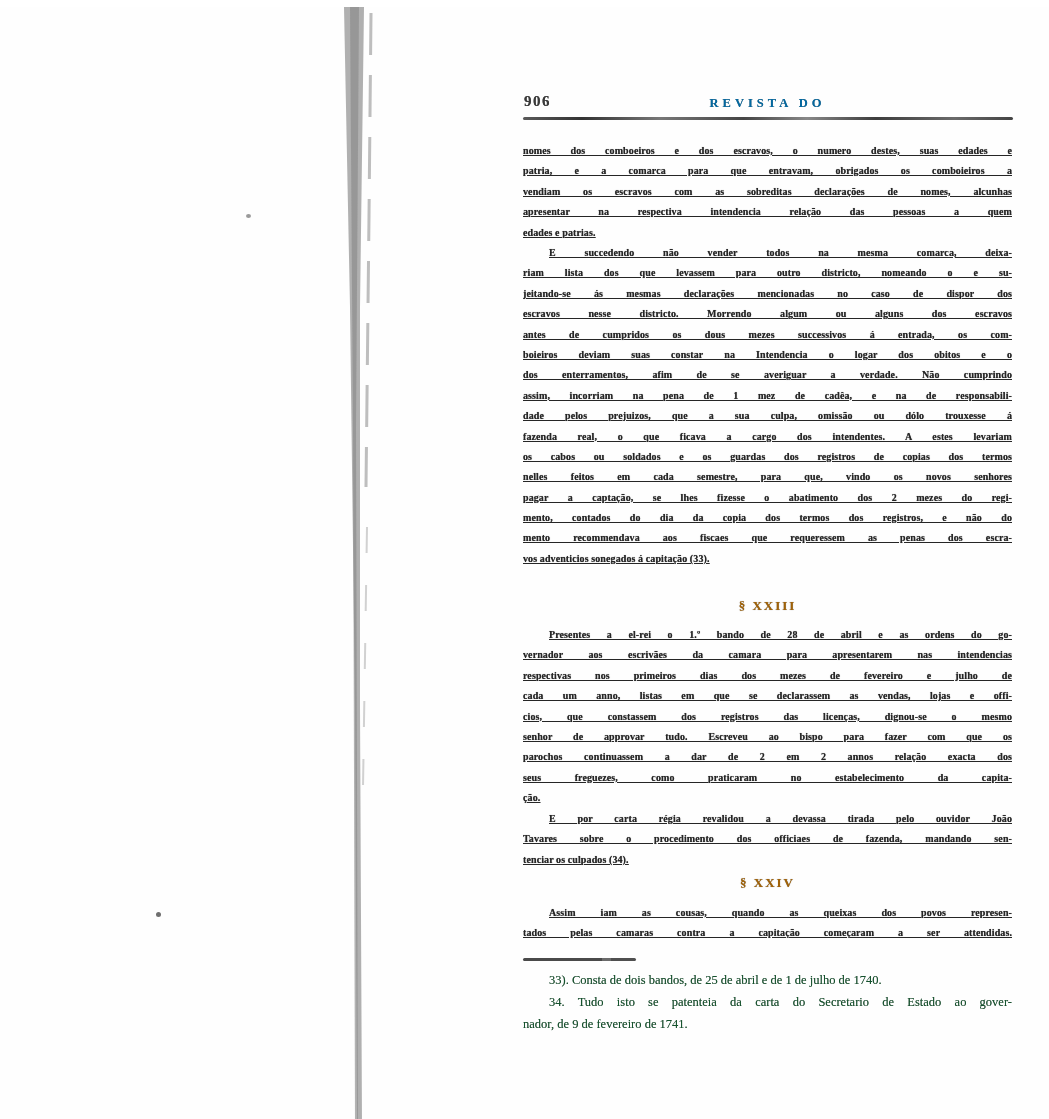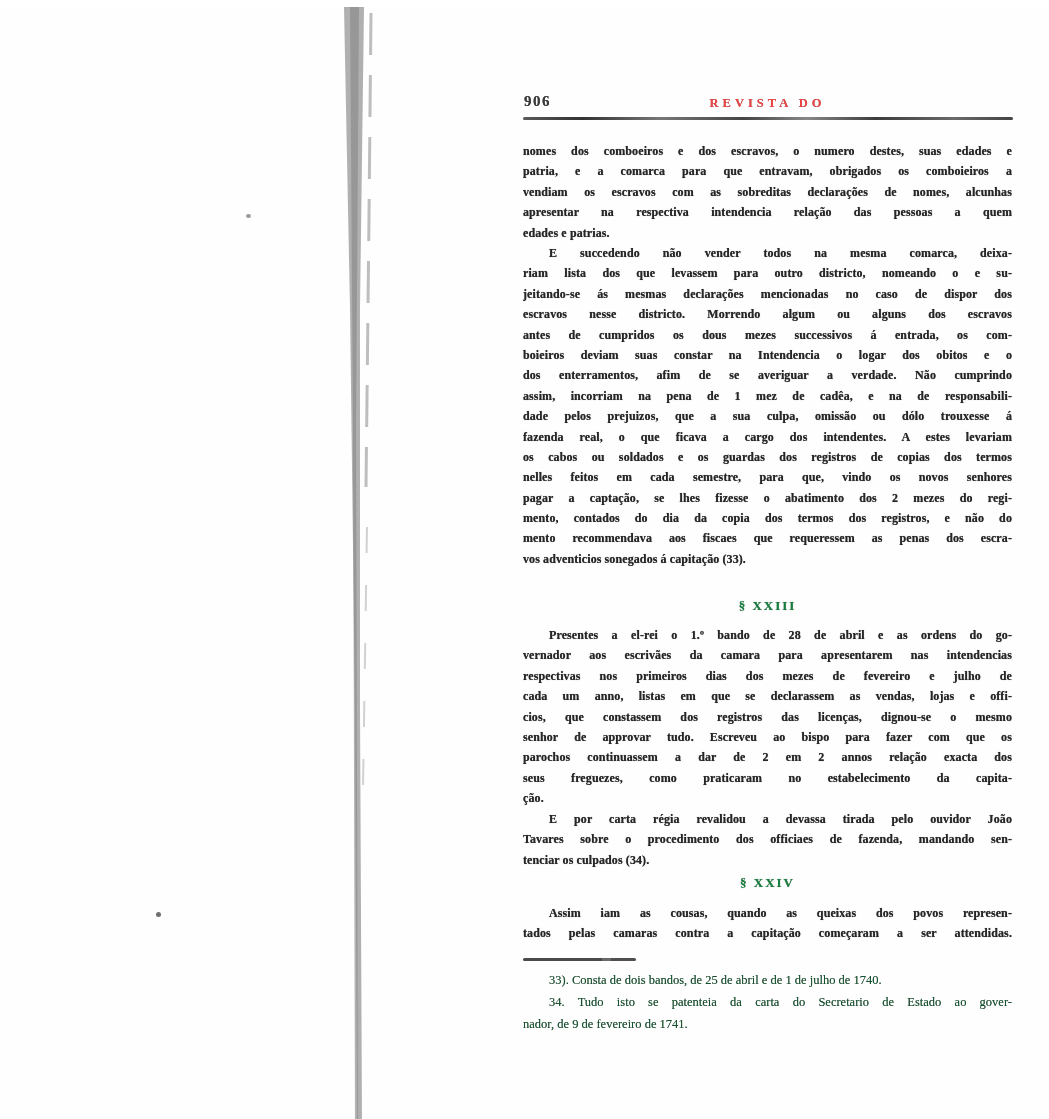--- a/index.html
+++ b/index.html
@@ -16,45 +16,46 @@
   #gutter{position:absolute;left:0;top:0;pointer-events:none;}
 
   
   .page-num{
     position:absolute;left:524px;top:86px;
     font-size:15px;font-weight:700;letter-spacing:1.5px;color:#3a3a3a;
     text-shadow:0 0 .6px rgba(40,40,40,.7);
   }
   .header-title{
     position:absolute;left:523px;top:89px;width:489px;
-    text-align:center;font-size:12.5px;font-weight:700;letter-spacing:4px;color:#ef4444;
+    text-align:center;font-size:12.5px;font-weight:700;letter-spacing:4px;color:#0369a1;
     text-shadow:0 0 .6px rgba(40,40,40,.6);
   }
   .header-rule{
     position:absolute;left:523px;top:110px;width:490px;height:3px;
     background:linear-gradient(90deg,#5a5a5a,#333 12%,#777 28%,#454545 45%,#888 58%,#3d3d3d 72%,#6a6a6a 88%,#444);
     border-radius:2px;
   }
 
   
   .textcol{position:absolute;left:523px;top:0;width:489px;color:#262626;}
   .para{position:absolute;left:0;width:489px;}
   .pline{
-    font-size:12px;font-weight:700;line-height:20.4px;height:20.4px;
+    font-size:10px;font-weight:700;line-height:20.4px;height:20.4px;
     text-align:justify;text-align-last:justify;
     overflow:hidden;white-space:nowrap;
     text-shadow:0 0 .7px rgba(35,35,35,.75);
     letter-spacing:.1px;
+    text-decoration:underline;
   }
   .pline.end{text-align-last:left;}
   .pline.ind{text-indent:26px;}
 
   .sec-heading{
     position:absolute;left:0;width:489px;text-align:center;
-    font-size:13px;font-weight:700;letter-spacing:2px;color:#15803d;
+    font-size:13px;font-weight:700;letter-spacing:2px;color:#a16207;
     text-shadow:0 0 .8px rgba(90,90,90,.8);
   }
 
   
   .fn-rule{
     position:absolute;left:523px;top:951px;width:113px;height:3px;
     background:linear-gradient(90deg,#4a4a4a 0 70%,#6a6a6a 70% 78%,#4f4f4f 78%);
     border-radius:2px;
   }
   .fnline{

